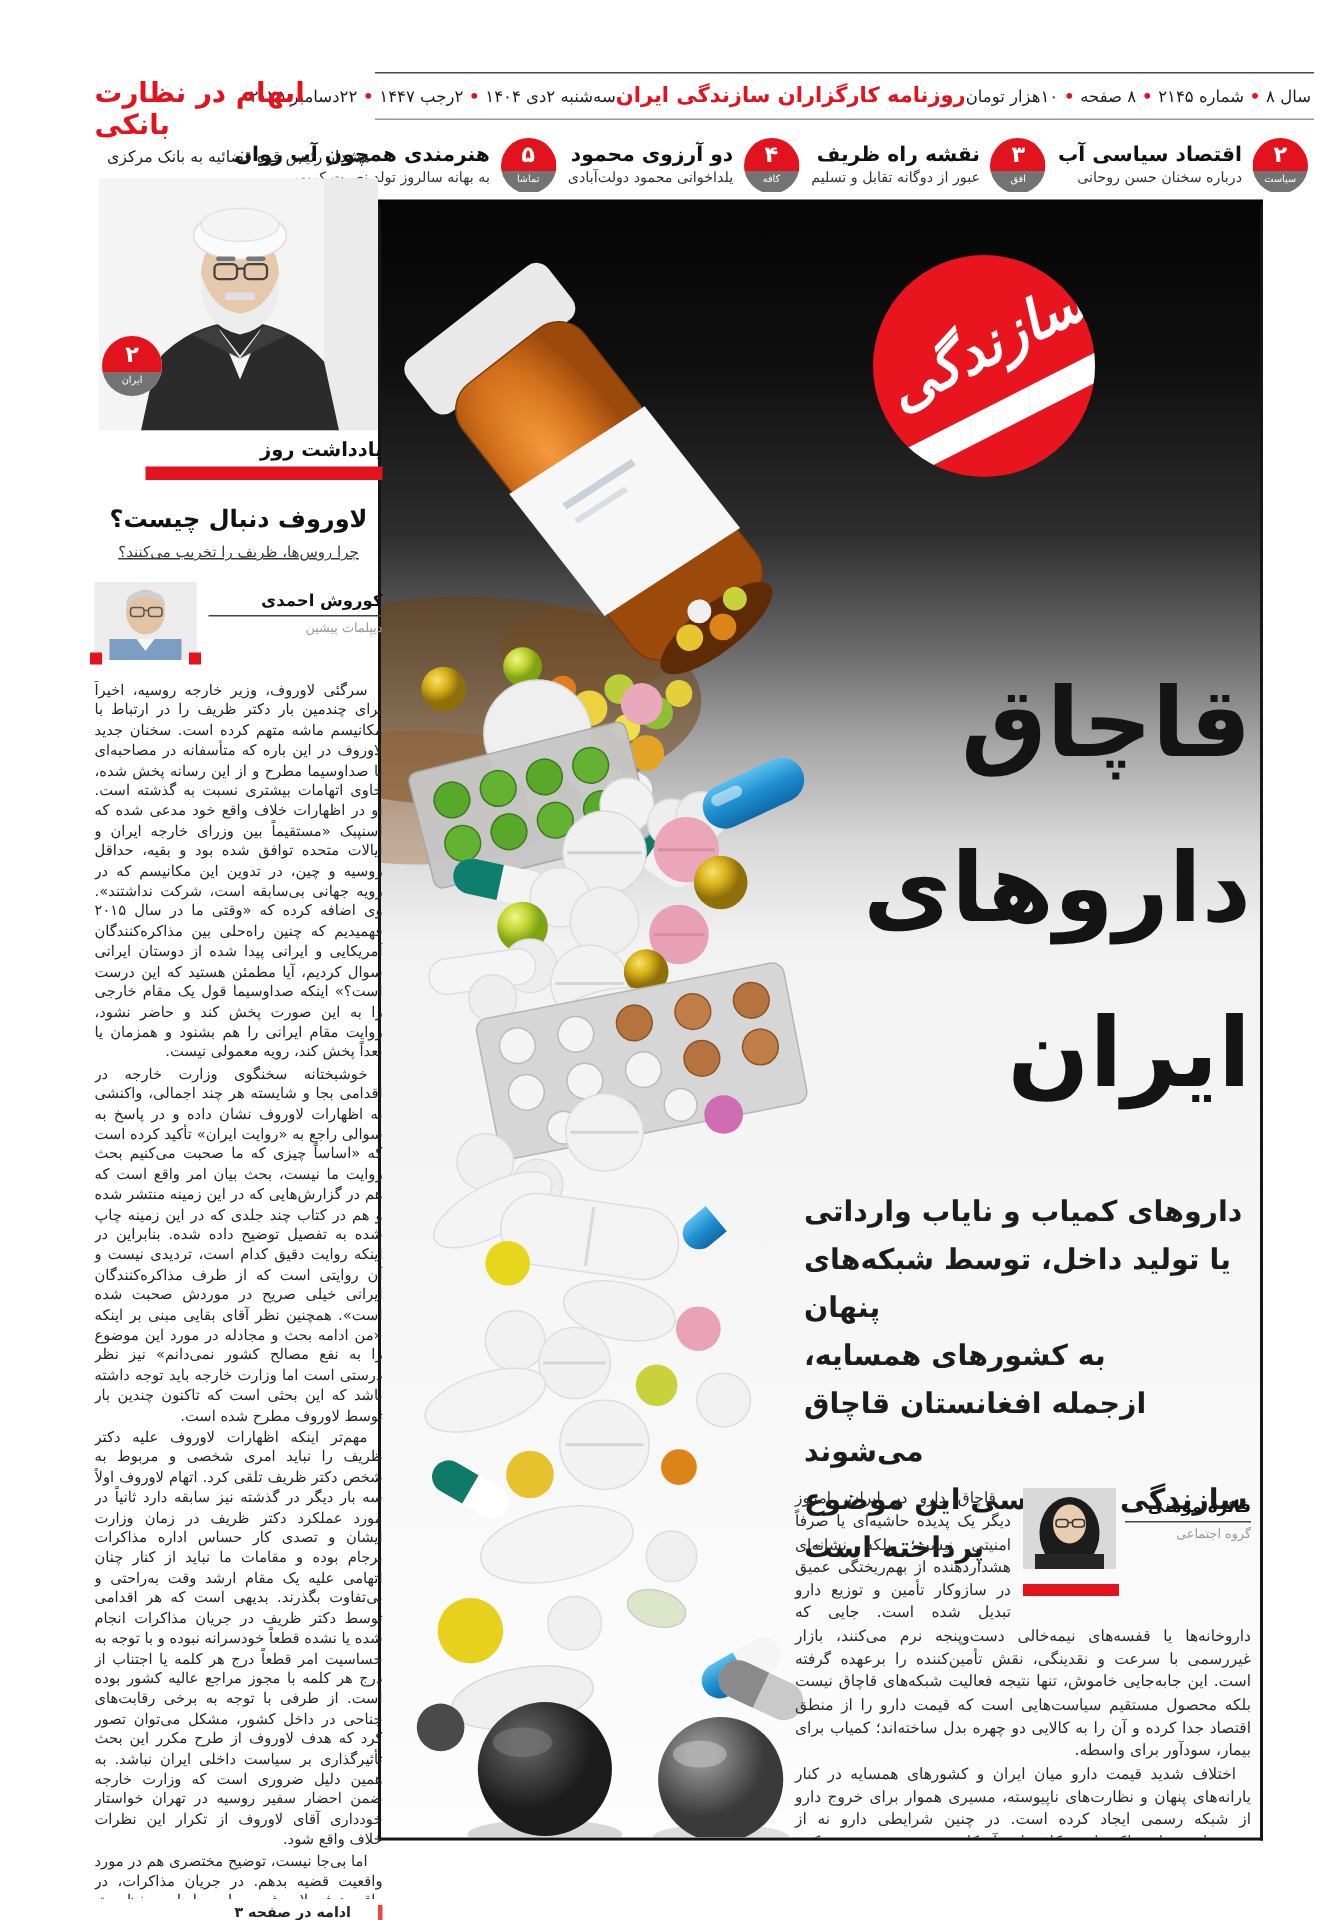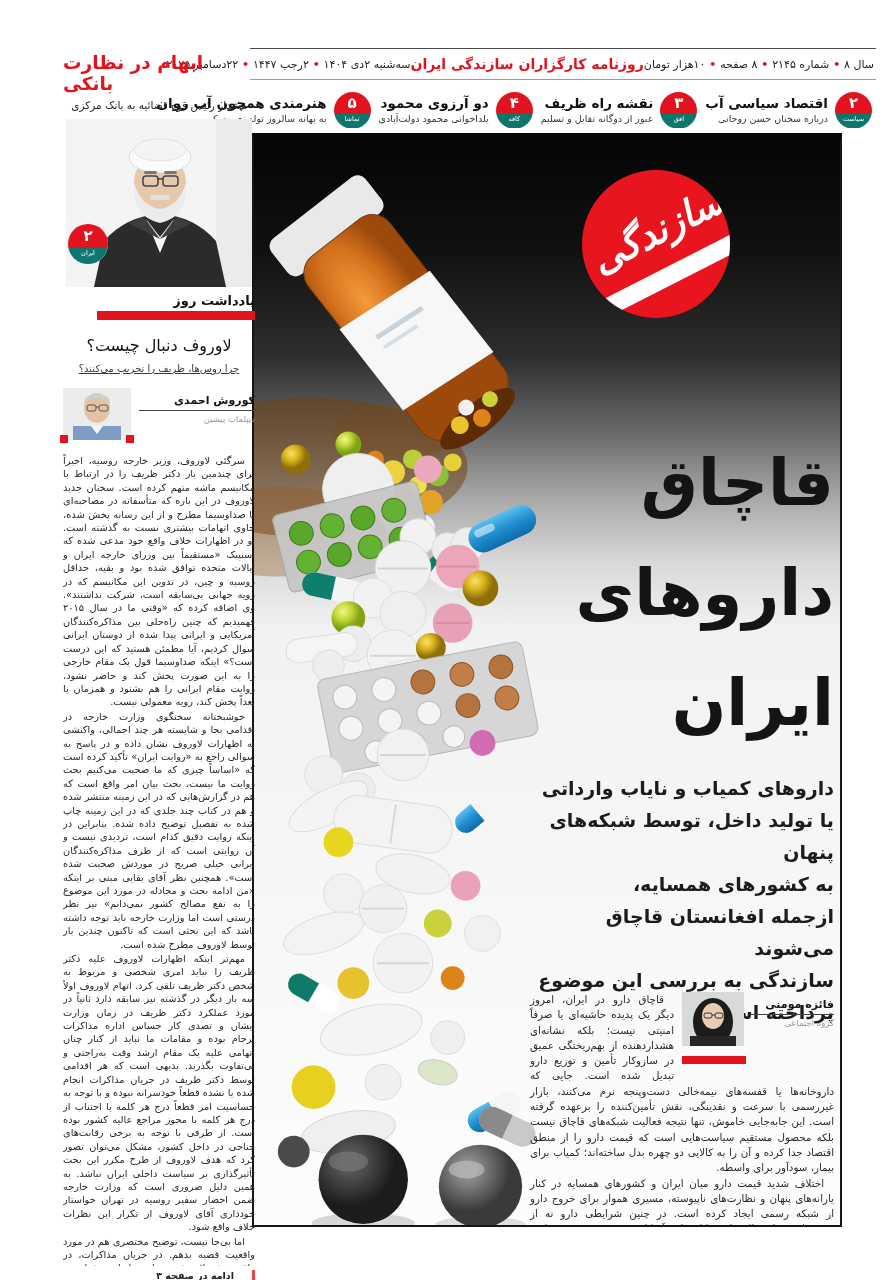--- a/index.html
+++ b/index.html
@@ -13,35 +13,35 @@
   .mast-row { display:flex; justify-content:space-between; align-items:center; height:30px; direction:rtl; padding:0 2px; }
   .seglist { font-size:11px; color:#1d1d1d; white-space:nowrap; }
   .seglist span:not(:last-child)::after { content:" • "; color:#e2131d; font-weight:bold; }
   .paper-name { color:#e2131d; font-weight:bold; font-size:14px; white-space:nowrap; }
 
   .teasers { display:flex; direction:rtl; height:60px; align-items:center; }
   .teaser { flex:1; display:flex; direction:rtl; align-items:center; gap:7px; padding:0 4px; height:52px; }
   .teaser + .teaser { border-left:none; }
   .badge { width:37px; height:37px; min-width:37px; border-radius:50%; overflow:hidden; display:flex; flex-direction:column; box-shadow:0 0 0 1px #fff inset; }
   .badge .b-num { background:#e2131d; color:#fff; font-weight:bold; font-size:15px; height:60%; display:flex; align-items:center; justify-content:center; }
-  .badge .b-sec { background:#0f766e; color:#fff; font-size:6.5px; height:40%; display:flex; align-items:flex-start; justify-content:center; padding-top:1px; }
+  .badge .b-sec { background:#737373; color:#fff; font-size:6.5px; height:40%; display:flex; align-items:flex-start; justify-content:center; padding-top:1px; }
   .t-title { font-weight:bold; font-size:13.5px; color:#111; line-height:17px; white-space:nowrap; }
   .t-sub { font-size:9.5px; color:#333; line-height:13px; white-space:nowrap; }
 
   
   .frame { position:absolute; left:252px; top:133px; width:590px; height:1094px; border:2px solid #151515; border-top:7px solid #060606; background:#fbfbfb; overflow:hidden; }
   .frame svg.photo { position:absolute; left:0; top:0; width:100%; height:100%; }
 
   .logo { position:absolute; left:328px; top:30px; width:148px; height:148px; border-radius:50%; background:#e8141e; overflow:hidden; }
   .logo .cal { position:absolute; left:6px; top:38px; width:140px; text-align:center; color:#fff; font-size:38px; font-weight:bold; transform:rotate(-27deg); letter-spacing:1px; font-style:italic; }
   .logo .swoosh { position:absolute; left:-14px; top:100px; width:190px; height:18px; background:#fff; border-radius:10px; transform:rotate(-27deg); }
 
   .headline { position:absolute; left:282px; top:288px; width:298px; text-align:right; direction:rtl; }
   .headline div { font-size:64px; font-weight:bold; color:#141414; line-height:110px; letter-spacing:-1px; }
-  .subheadline { position:absolute; left:282px; top:632px; width:298px; text-align:right; direction:rtl; }
+  .subheadline { position:absolute; left:282px; top:652px; width:298px; text-align:left; direction:rtl; }
   .subheadline div { font-size:19px; font-weight:bold; color:#1c1c1c; line-height:32px; }
 
   .b-article { position:absolute; left:276px; top:852px; width:304px; direction:rtl; color:#222; }
   .author-box { float:right; width:152px; height:78px; position:relative; margin-left:8px; margin-bottom:2px; }
   .author-box .a-row { display:flex; direction:rtl; gap:6px; }
   .a-nameblock { flex:1; padding-top:6px; }
   .a-name { font-weight:bold; font-size:11px; color:#111; border-bottom:1px solid #444; padding-bottom:3px; }
   .a-role { font-size:8.5px; color:#999; padding-top:3px; }
   .a-photo { width:62px; height:54px; background:#dcdcdc; overflow:hidden; }
   .a-redbar { position:absolute; right:88px; left:0; bottom:6px; height:8px; background:#e2131d; }
@@ -50,21 +50,21 @@
 
   
   .sidecol { position:absolute; left:63px; top:52px; width:192px; direction:rtl; }
   .side-title { color:#e2131d; font-weight:bold; font-size:18.5px; text-align:left; letter-spacing:-0.5px; }
   .side-sub { font-size:10.5px; color:#222; text-align:center; margin-top:5px; }
   .portrait { position:relative; width:186px; height:168px; margin:8px auto 0; background:#f4f4f4; }
   .portrait .badge { position:absolute; left:2px; top:105px; width:40px; height:40px; }
   .note-label-row { margin-top:6px; }
   .note-label { display:block; text-align:left; font-weight:bold; font-size:13px; color:#111; direction:ltr; }
   .note-redbar { width:158px; height:9px; background:#e2131d; margin-top:3px; }
-  .note-title { font-weight:normal; font-size:16px; color:#111; text-align:center; margin-top:16px; }
+  .note-title { font-weight:bold; font-size:16px; color:#111; text-align:center; margin-top:16px; }
   .note-sub { font-size:10px; color:#3a3a3a; text-align:center; margin-top:8px;text-decoration:underline; }
   .note-author { display:flex; direction:rtl; gap:8px; margin-top:14px; position:relative; height:56px; }
   .note-author .a-photo2 { width:68px; height:52px; background:#ececec; position:relative; overflow:visible; }
   .rsq { position:absolute; width:8px; height:8px; background:#e2131d; bottom:-3px; }
   .rsq.l { left:-3px; } .rsq.r { right:-3px; }
   .note-body { margin-top:10px; font-size:9.8px; line-height:13.4px; text-align:justify; color:#262626; height:812px; overflow:hidden; }
   .note-body p { text-indent:10px; margin-bottom:1px; }
   .note-cont { font-size:9.5px; font-weight:bold; color:#222; border-right:3px solid #ef4444; padding-right:18px; margin-top:4px; width:fit-content; }
 </style>
 </head>

